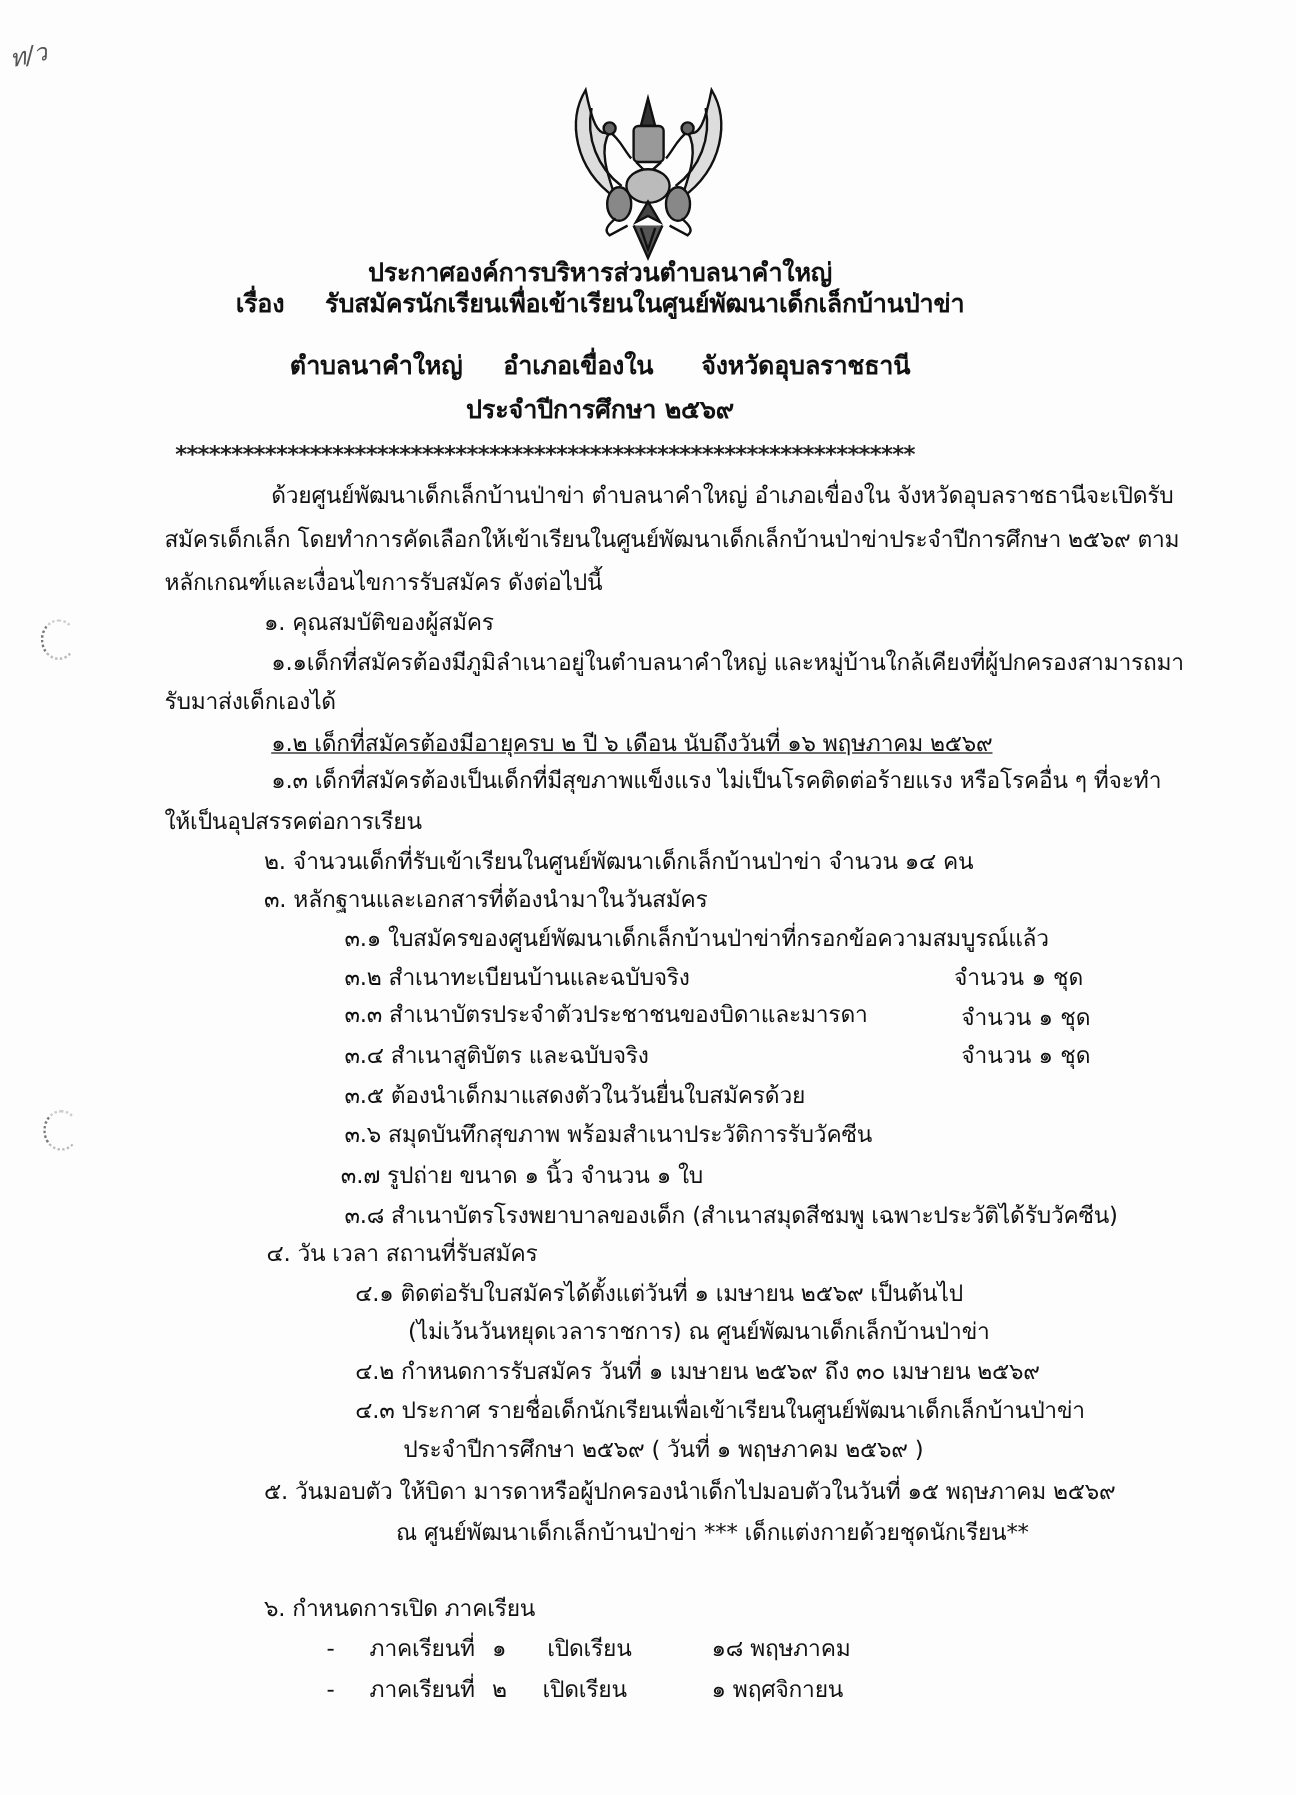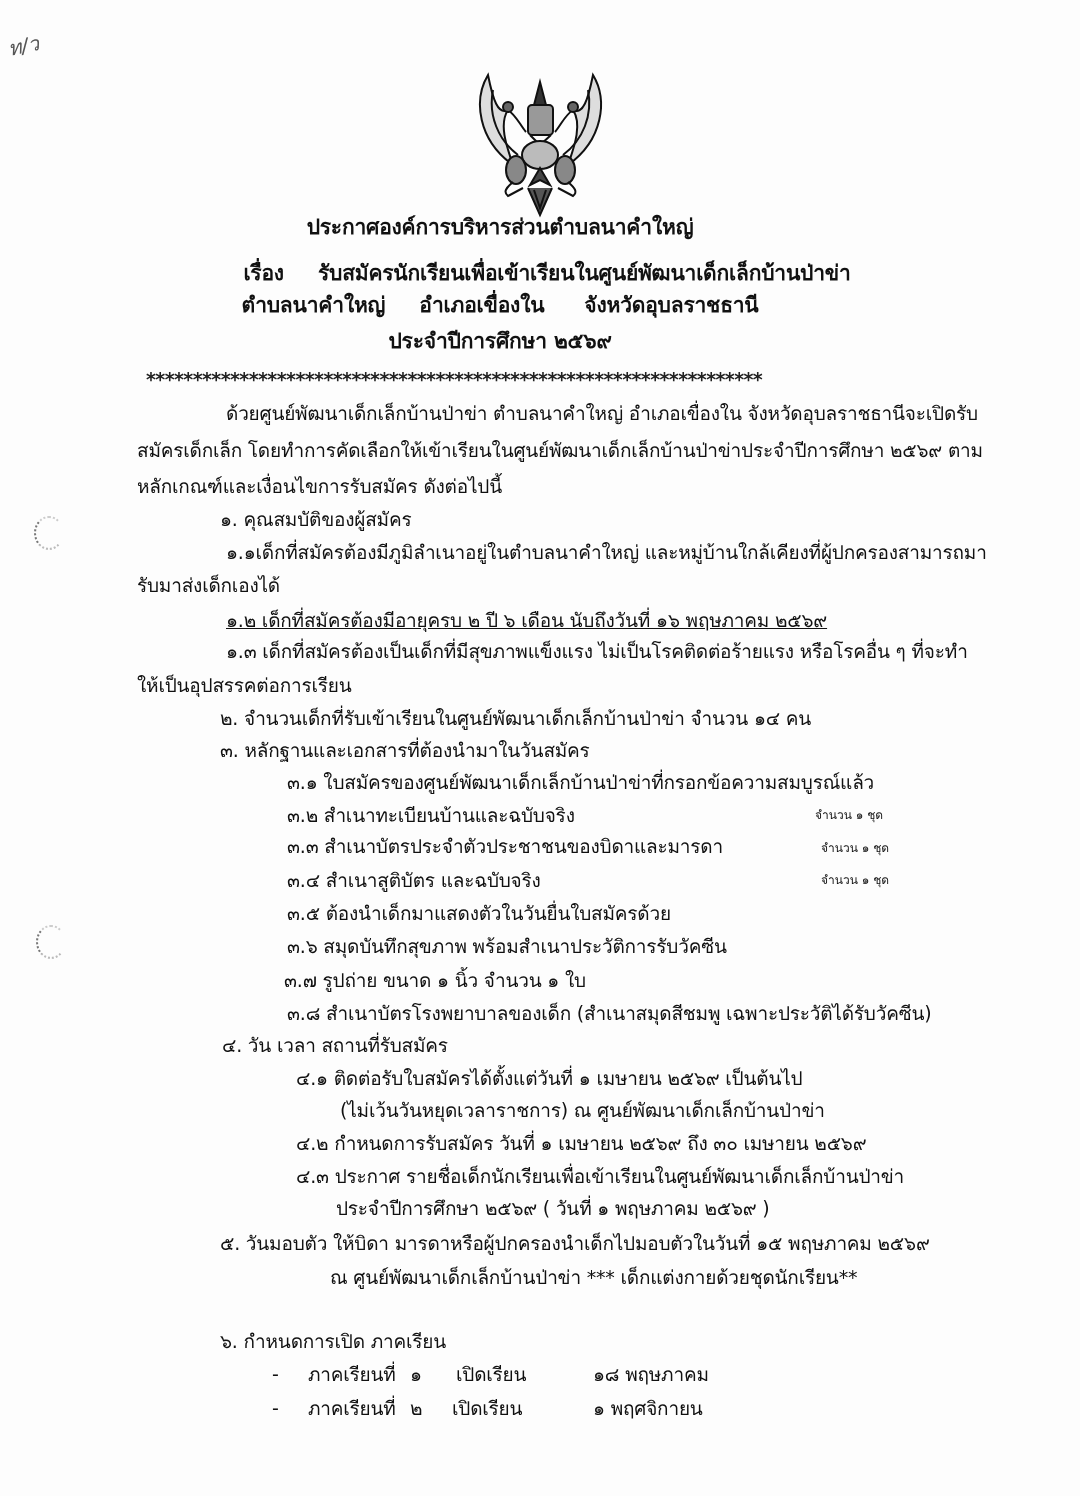--- a/index.html
+++ b/index.html
@@ -8,21 +8,21 @@
     background: #fdfdfd; color: #111;
     font-family: "DejaVu Sans", "Liberation Sans", sans-serif;
   }
   .ln {
     position: absolute; white-space: nowrap; font-size: 19px; line-height: 26px;
     letter-spacing: -0.2px;
   }
   .title { font-size: 21px; font-weight: bold; left: 0; width: 1000px; text-align: center; }
   .bold { font-weight: normal; margin-left: 22px; }
   .stars { font-size: 19px; font-weight: bold; letter-spacing: -0.6px; color: #222; }
-  .right { position: absolute; white-space: nowrap; font-size: 12px; line-height: 26px; margin-left: 20px; }
+  .right { position: absolute; white-space: nowrap; font-size: 19px; line-height: 26px; }
   .emblem { position: absolute; left: 468px; top: 70px; width: 145px; height: 150px; }
   .hole { position: absolute; width: 26px; height: 30px; border-radius: 50%;
           border: 2px dotted #777; border-right-color: transparent; border-top-color: #ccc; border-bottom-color: #bbb; }
   .scribble { position: absolute; left: 8px; top: 30px; font-size: 20px; color: #555; font-style: italic; transform: rotate(-12deg); }
   .tab { display: inline-block; }
 </style>
 </head>
 <body>
 
 <div class="scribble">ท/ว</div>
@@ -53,21 +53,21 @@
 
     <path d="M45 112 C38 118, 35 122, 40 126 L55 118"></path>
     <path d="M100 112 C107 118, 110 122, 105 126 L90 118"></path>
 
     <path d="M60 118 L72 145 L84 118" fill="#555"></path>
     <path d="M66 120 L72 138 L78 120"></path>
   </g>
 </svg>
 
 <div class="ln title" style="top:214px;">ประกาศองค์การบริหารส่วนตำบลนาคำใหญ่</div>
-<div class="ln title" style="top:260px;padding-left:47px;">
+<div class="ln title" style="top:240px;">
   <span>เรื่อง</span><span class="tab" style="width:34px;"></span><span>รับสมัครนักเรียนเพื่อเข้าเรียนในศูนย์พัฒนาเด็กเล็กบ้านป่าข่า</span>
 </div>
 <div class="ln title" style="top:292px;font-family:Liberation Serif, serif;">
   <span>ตำบลนาคำใหญ่</span><span class="tab" style="width:34px;"></span><span>อำเภอเขื่องใน</span><span class="tab" style="width:40px;"></span><span>จังหวัดอุบลราชธานี</span>
 </div>
 <div class="ln title" style="top:328px;">ประจำปีการศึกษา  ๒๕๖๙</div>
 <div class="ln stars" style="top:366px; left:146px;">******************************************************************</div>
 
 <div class="ln" style="top:400px; left:226px;">ด้วยศูนย์พัฒนาเด็กเล็กบ้านป่าข่า  ตำบลนาคำใหญ่ อำเภอเขื่องใน จังหวัดอุบลราชธานีจะเปิดรับ</div>
 <div class="ln" style="top:437px; left:137px;">สมัครเด็กเล็ก โดยทำการคัดเลือกให้เข้าเรียนในศูนย์พัฒนาเด็กเล็กบ้านป่าข่าประจำปีการศึกษา ๒๕๖๙ ตาม</div>

